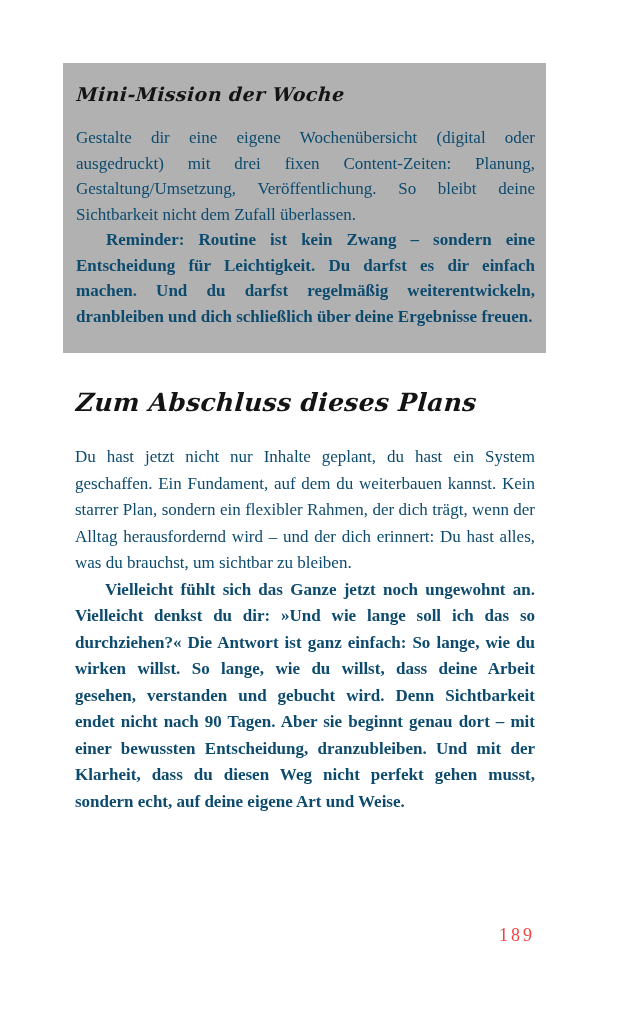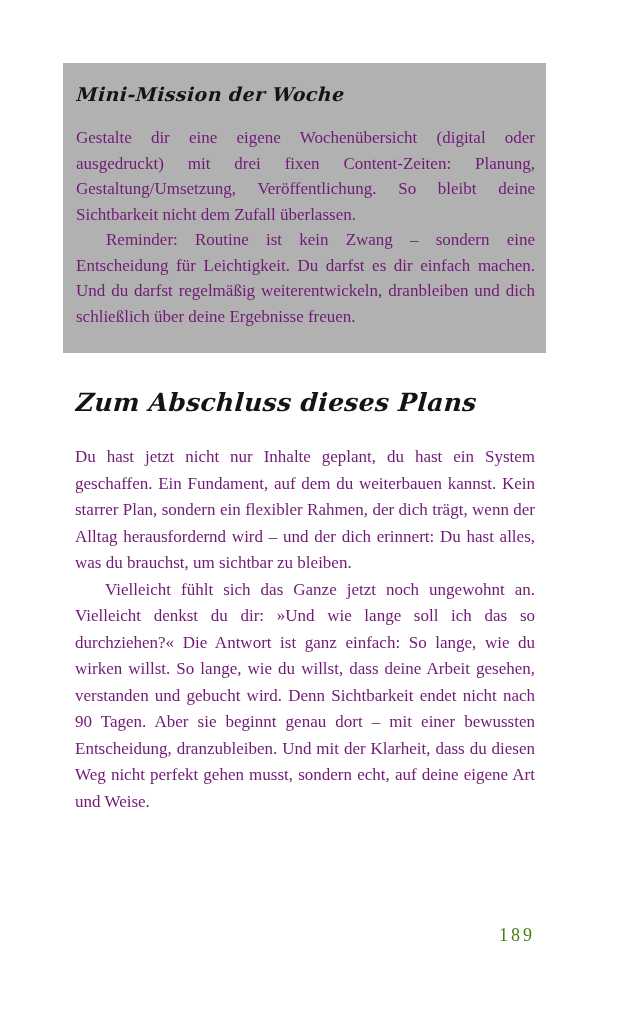--- a/index.html
+++ b/index.html
@@ -42,25 +42,26 @@
     color: #141414;
     transform: skewX(-4deg);
     transform-origin: left bottom;
     margin-bottom: 20px;
   }
 
   .body-text {
     font-size: 17px;
     line-height: 25.5px;
     text-align: justify;
-    color: #701a75;
+    color: #0c4a6e;
   }
 
   .body-text p.indent {
     text-indent: 30px;
+    font-weight: bold;
   }
 
   
   .section-heading {
     position: absolute;
     left: 75px;
     top: 388px;
     font-family: "DejaVu Serif", serif;
     font-style: italic;
     font-weight: bold;
@@ -84,21 +85,21 @@
 
   
   .page-number {
     position: absolute;
     left: 63px;
     top: 925px;
     width: 472px;
     text-align: right;
     font-size: 18px;
     letter-spacing: 3px;
-    color: #4d7c0f;
+    color: #ef4444;
   }
 </style>
 </head>
 <body>
 
 <div class="page">
 
   <div class="mission-box">
     <div class="box-heading">Mini-Mission der Woche</div>
     <div class="body-text">

